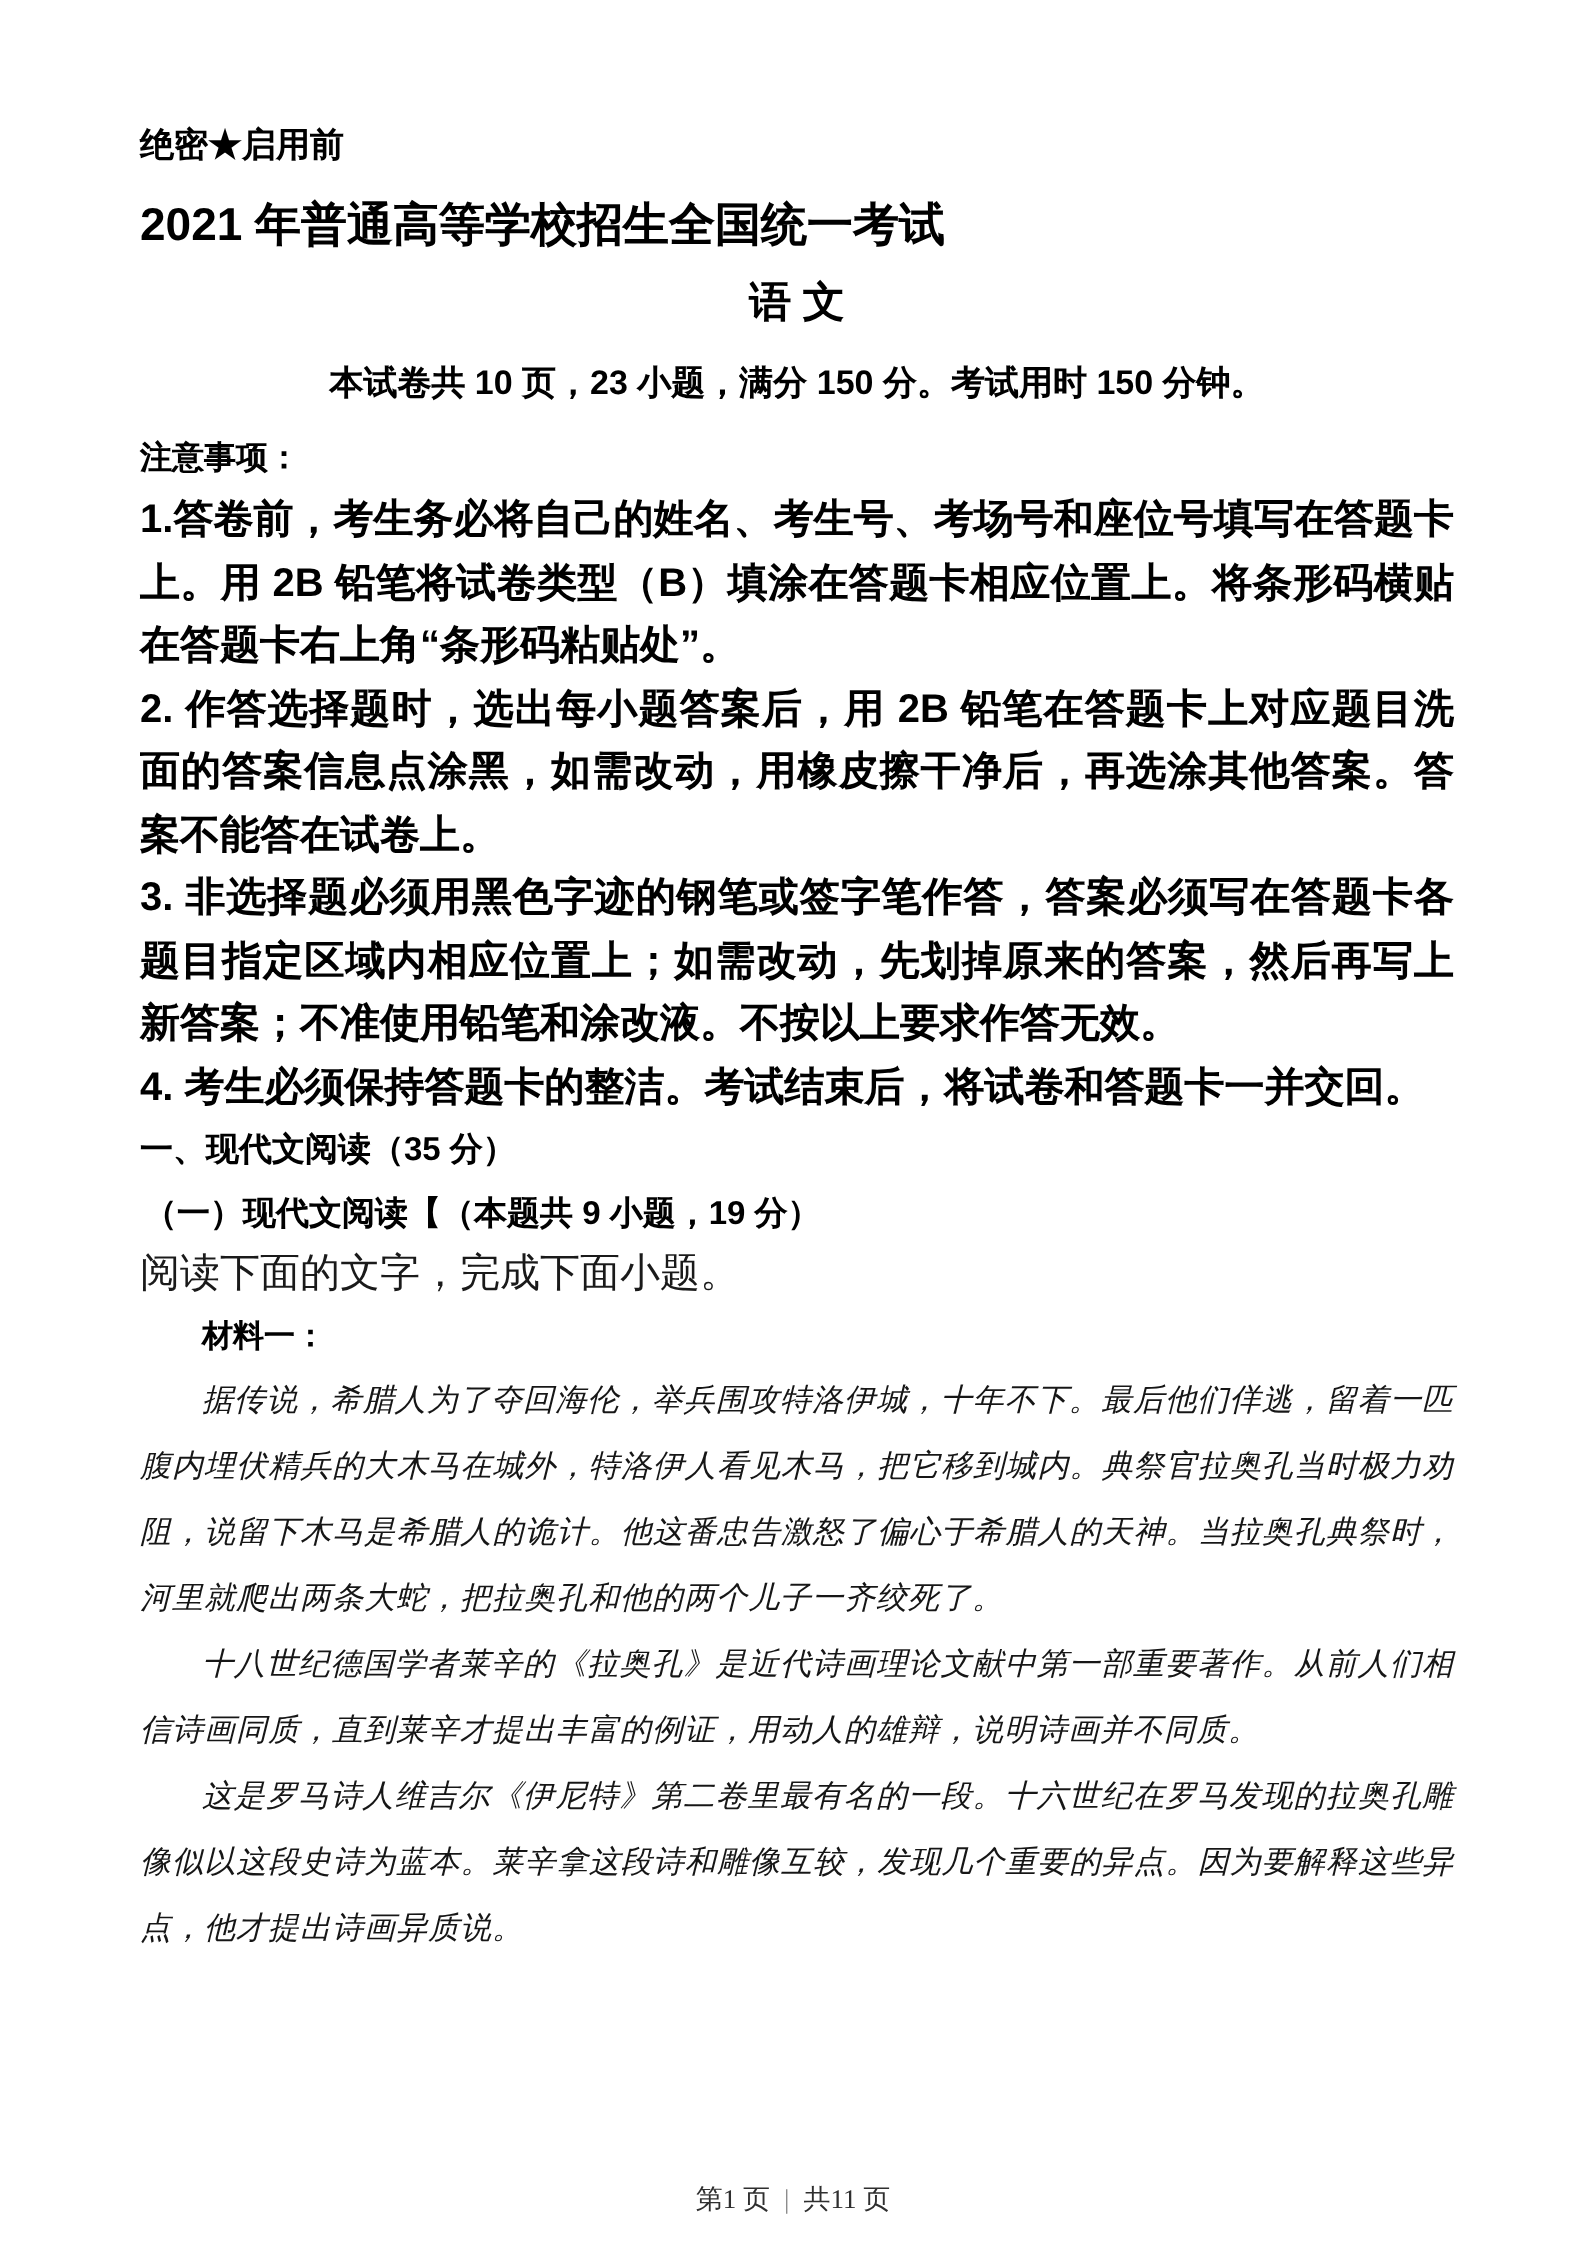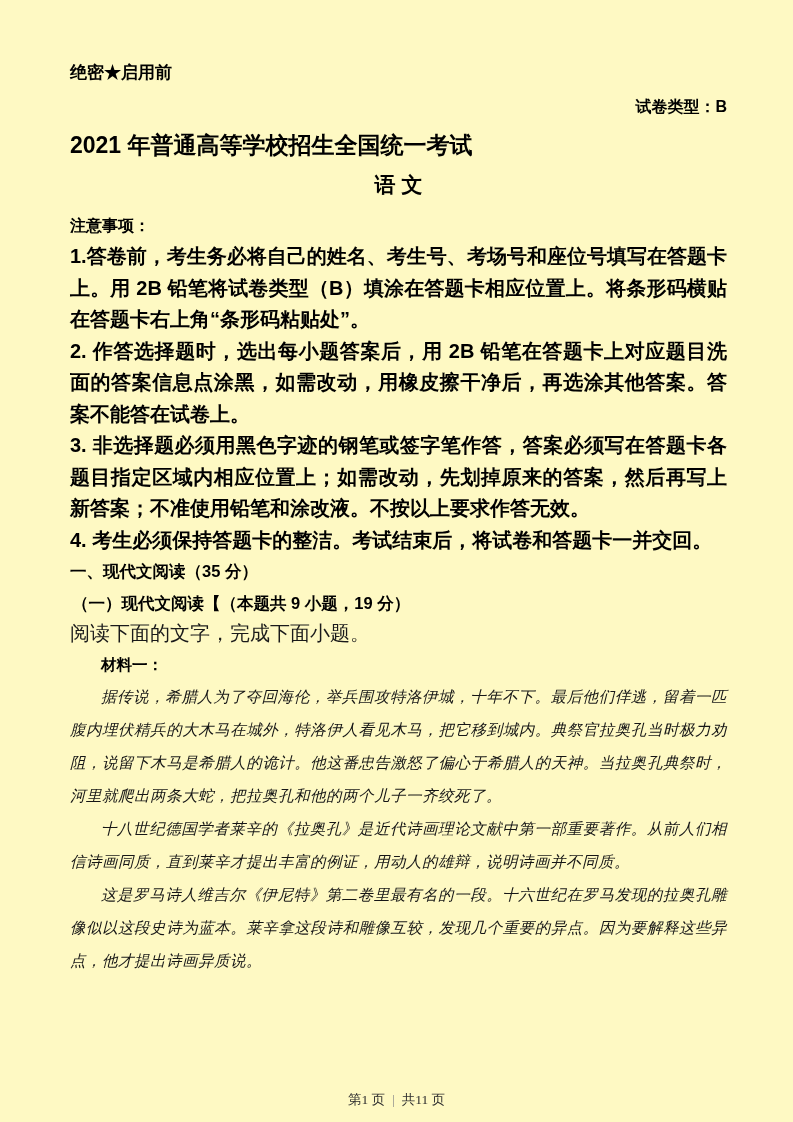--- a/index.html
+++ b/index.html
@@ -2,21 +2,21 @@
 <html><head>
 <meta charset="utf-8">
 <style>
   * { margin: 0; padding: 0; box-sizing: border-box; }
   html, body { background: #888; }
   .page {
     position: relative;
     width: 793px;
     height: 1122px;
     margin: 0 auto;
-    background: #fef9c3;
+    background: #ffffff;
     overflow: hidden;
     font-family: "Liberation Serif", serif;
     color: #000000;
   }
   .content {
     position: absolute;
     left: 70px;
     top: 0;
     width: 657px;
   }
@@ -119,26 +119,26 @@
   }
 </style>
 </head>
 <body>
 
 <div class="page">
   <div class="content">
 
     <div class="classification">绝密★启用前</div>
 
-    <div class="paper-type">试卷类型：B</div>
 
     <div class="title">2021 年普通高等学校招生全国统一考试</div>
 
     <div class="subject">语 文</div>
 
+    <div class="exam-info">本试卷共 10 页，23 小题，满分 150 分。考试用时 150 分钟。</div>
 
     <div class="notice-heading">注意事项：</div>
 
     <p class="notice-item">1.答卷前，考生务必将自己的姓名、考生号、考场号和座位号填写在答题卡上。用 2B 铅笔将试卷类型（B）填涂在答题卡相应位置上。将条形码横贴在答题卡右上角“条形码粘贴处”。</p>
     <p class="notice-item">2. 作答选择题时，选出每小题答案后，用 2B 铅笔在答题卡上对应题目洗面的答案信息点涂黑，如需改动，用橡皮擦干净后，再选涂其他答案。答案不能答在试卷上。</p>
     <p class="notice-item">3. 非选择题必须用黑色字迹的钢笔或签字笔作答，答案必须写在答题卡各题目指定区域内相应位置上；如需改动，先划掉原来的答案，然后再写上新答案；不准使用铅笔和涂改液。不按以上要求作答无效。</p>
     <p class="notice-item">4. 考生必须保持答题卡的整洁。考试结束后，将试卷和答题卡一并交回。</p>
 
     <div class="section-heading">一、现代文阅读（35 分）</div>
 

